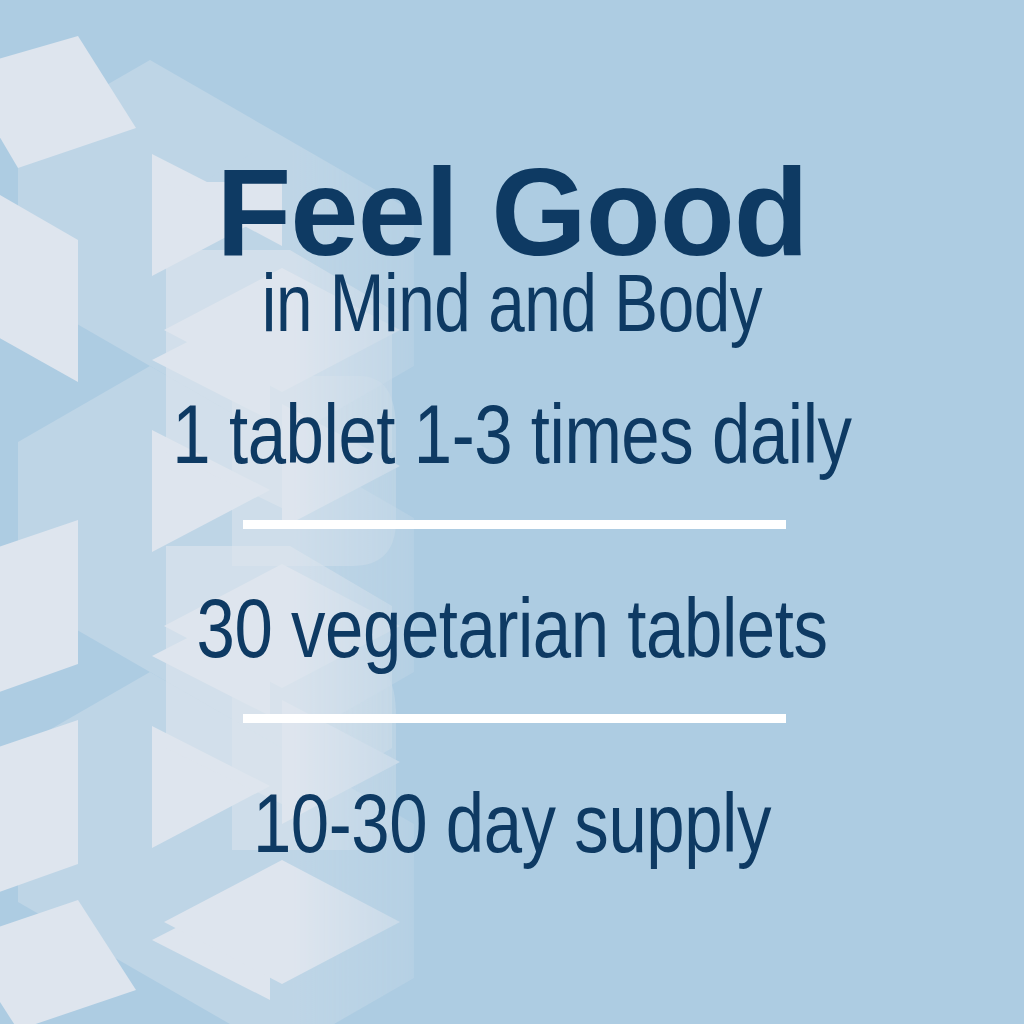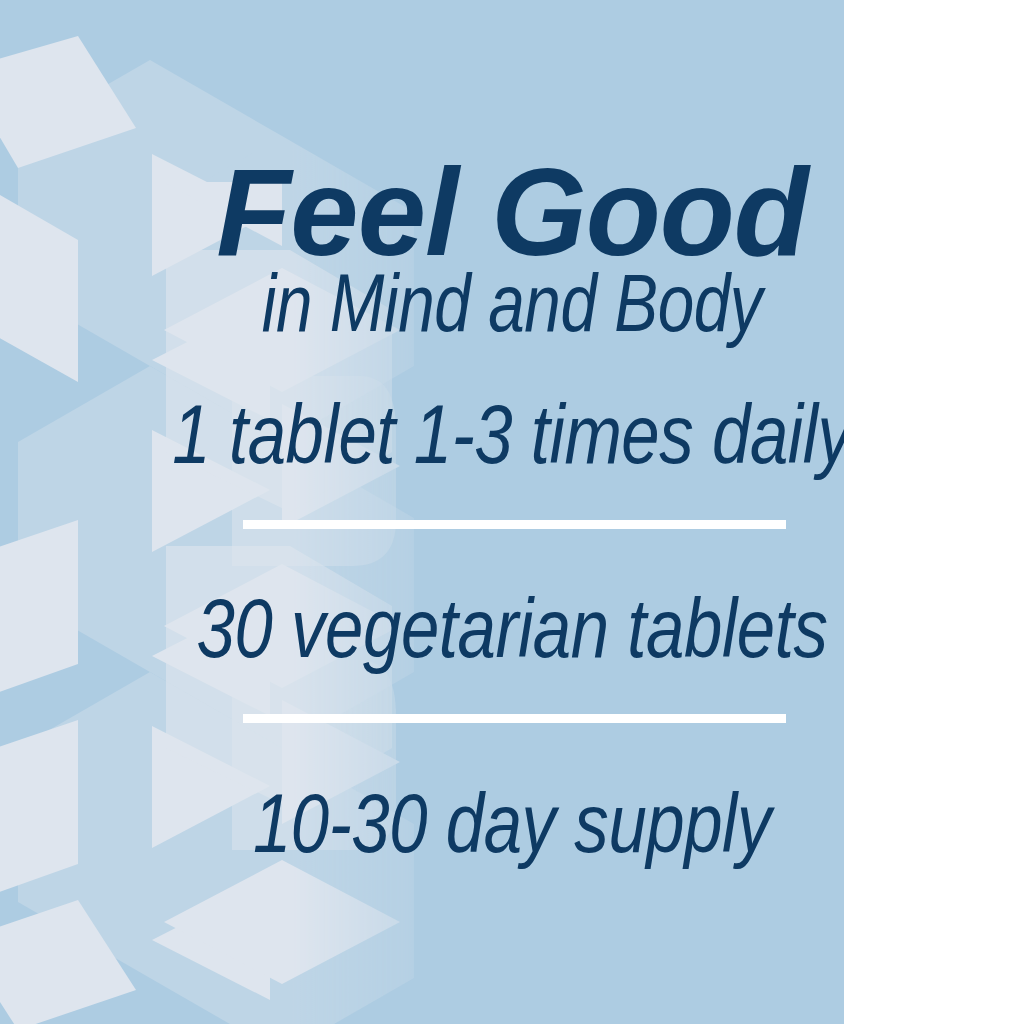--- a/index.html
+++ b/index.html
@@ -3,26 +3,25 @@
 <meta charset="utf-8">
 <style>
   html, body {
     margin: 0;
     padding: 0;
     background: #ffffff;
   }
 
   #canvas {
     position: relative;
-    width: 844px;
+    width: 1024px;
     height: 1024px;
     overflow: hidden;
     background: #adcce2;
     font-family: "Liberation Sans", sans-serif;
-    font-style: italic;
   }
 
   
   #bg-pattern {
     position: absolute;
     left: 0;
     top: 0;
     width: 1024px;
     height: 1024px;
     pointer-events: none;

